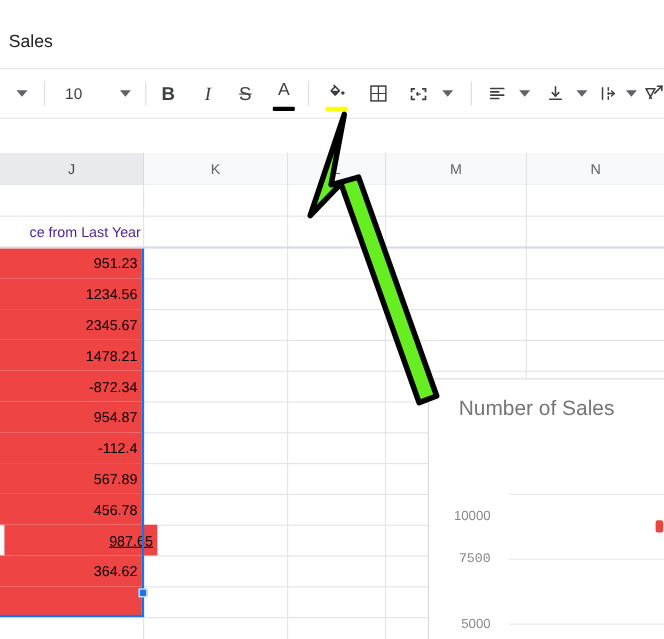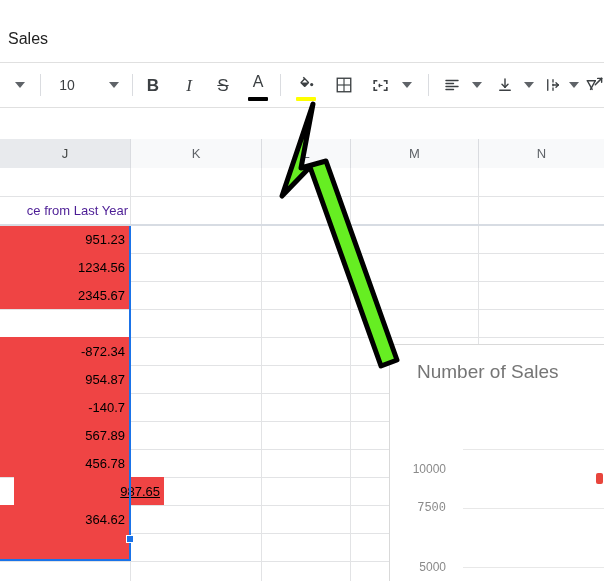--- a/index.html
+++ b/index.html
@@ -272,26 +272,27 @@
     <div class="hline" style="left:0; top:369px; width:604px;"></div>
     <div class="hline" style="left:0; top:397px; width:604px;"></div>
     <div class="hline" style="left:0; top:425px; width:604px;"></div>
     <div class="hline" style="left:0; top:453px; width:604px;"></div>
 
     <div class="hdrcell" style="left:0; top:88px; width:130px; height:28px; justify-content:flex-end; padding-right:2px;">ce from Last Year</div>
 
     <div class="cell-y" style="left:0; top:118px; width:129px; height:27px;">951.23</div>
     <div class="cell-y" style="left:0; top:145px; width:129px; height:28px;">1234.56</div>
     <div class="cell-y" style="left:0; top:173px; width:129px; height:28px;">2345.67</div>
+    <div class="cell-y" style="left:0; top:201px; width:129px; height:28px;">1478.21</div>
     <div class="cell-y" style="left:0; top:229px; width:129px; height:28px;">-872.34</div>
     <div class="cell-y" style="left:0; top:257px; width:129px; height:28px;">954.87</div>
-    <div class="cell-y" style="left:0; top:285px; width:129px; height:28px;">-140.7</div>
+    <div class="cell-y" style="left:0; top:285px; width:129px; height:28px;">-112.4</div>
     <div class="cell-y" style="left:0; top:313px; width:129px; height:28px;">567.89</div>
     <div class="cell-y" style="left:0; top:341px; width:129px; height:28px;">456.78</div>
-    <div class="cell-y" style="left:14px; top:369px; width:150px; height:28px;text-decoration:underline;">987.65</div>
+    <div class="cell-y" style="left:4px; top:369px; width:139px; height:28px;text-decoration:underline;">987.65</div>
     <div class="cell-y" style="left:0; top:397px; width:129px; height:28px;">364.62</div>
     <div class="cell-y" style="left:0; top:425px; width:129px; height:28px;"></div>
 
     <div class="selblock" style="left:0; top:118px; height:335px;"></div>
     <div class="selhandle" style="left:126px; top:427px;"></div>
 
     <div class="chart">
       <div class="chart-title">Number of Sales</div>
 
       <div class="gridline" style="top:104px;"></div>

